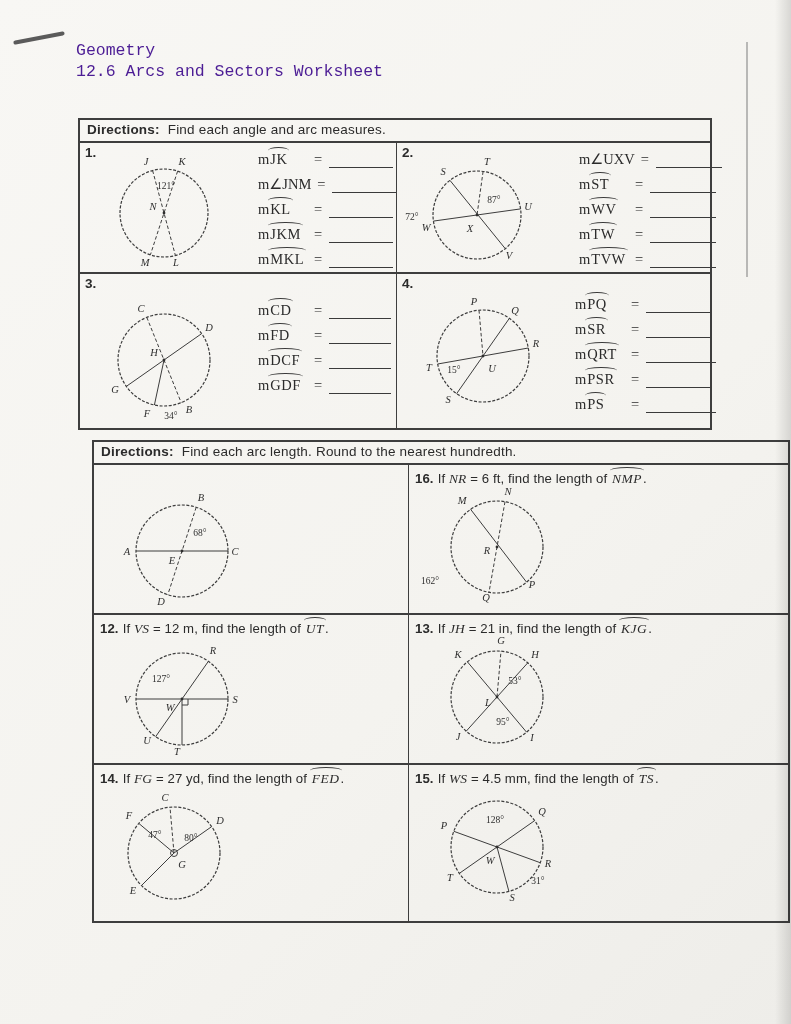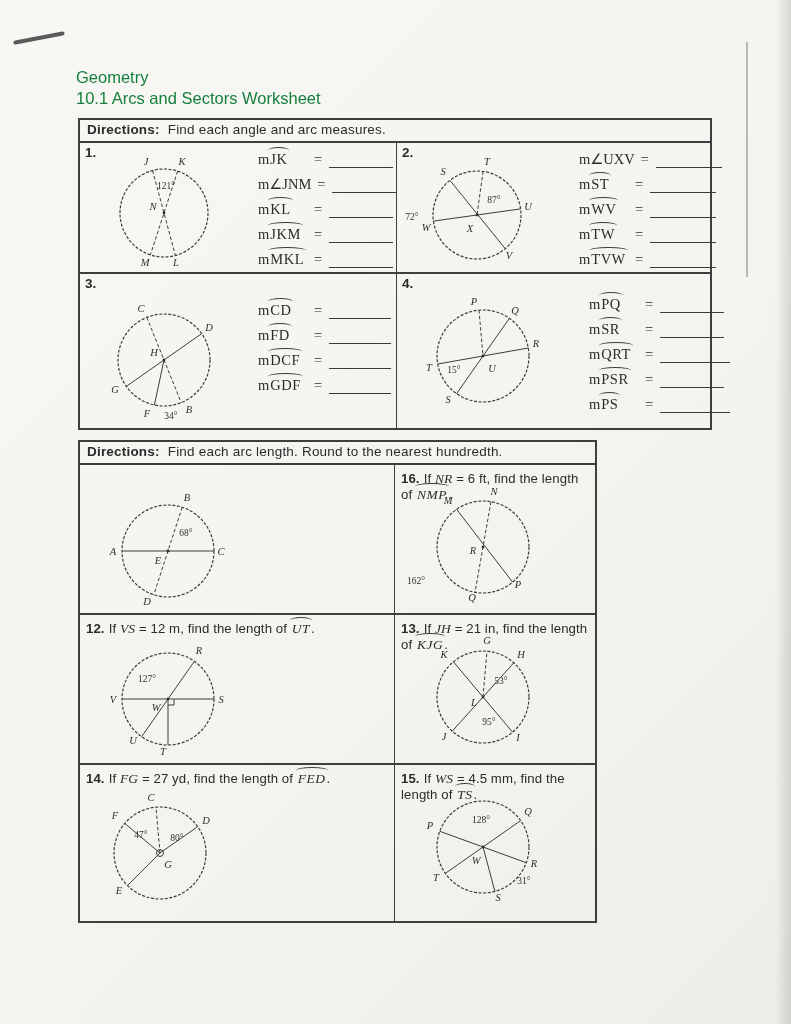--- a/index.html
+++ b/index.html
@@ -4,28 +4,28 @@
 <style>
   html,body{margin:0;padding:0}
   body{
     width:791px;height:1024px;position:relative;overflow:hidden;
     background:linear-gradient(135deg,#f8f7f4 0%,#f4f3ef 60%,#eeede9 100%);
     font-family:"Liberation Sans",sans-serif;color:#2b2b2b;
   }
   body::after{content:"";position:absolute;right:0;top:0;width:16px;height:100%;
     background:linear-gradient(to right,rgba(0,0,0,0),rgba(0,0,0,.12));}
   *{box-sizing:border-box}
-  .hdr{position:absolute;left:76px;top:67px;font-family:Liberation Sans, sans-serif;
-    font-size:16.5px;line-height:21px;color:#15803d}
+  .hdr{position:absolute;left:76px;top:40px;font-family:Liberation Mono, monospace;
+    font-size:16.5px;line-height:21px;color:#4c1d95}
   .penmark{position:absolute;left:13px;top:36px;width:52px;height:4px;background:#5b5b5b;
     border-radius:3px;transform:rotate(-11deg)}
   .crease{position:absolute;left:746px;top:42px;width:1.5px;height:235px;background:rgba(110,110,110,.45)}
   .tbl{position:absolute;border:2px solid #3e3e3e;display:flex;flex-direction:column}
   #tbl1{left:78px;top:118px;width:634px;height:312px}
-  #tbl2{left:78px;top:440px;width:519px;height:483px}
+  #tbl2{left:92px;top:440px;width:698px;height:483px}
   .dir{border-bottom:2px solid #3e3e3e;padding:2px 9px 0 7px;font-size:13.5px;letter-spacing:.2px}
   #tbl1 .dir{height:23px} #tbl2 .dir{height:23px}
   .dir b{margin-right:8px}
   .row{display:flex;position:relative}
   .row.hline{border-bottom:2px solid #3e3e3e}
   .cell{position:relative;height:100%}
   .cell.vline{border-right:1.6px solid #3e3e3e}
   .pnum{position:absolute;left:5px;top:2px;font-weight:bold;font-size:13.5px}
   .qcol{position:absolute;font-family:"Liberation Serif",serif;font-size:14.5px}
   .qi{display:flex;align-items:flex-end;margin-bottom:8px;height:17px}
@@ -50,21 +50,21 @@
   .fig .sq{fill:none;stroke:#3d3d3d;stroke-width:1}
 </style>
 </head>
 <body>
 
 <div class="penmark"></div>
 <div class="crease"></div>
 
 <div class="hdr">
   <div>Geometry</div>
-  <div>10.1 Arcs and Sectors Worksheet</div>
+  <div>12.6 Arcs and Sectors Worksheet</div>
 </div>
 
 <div id="tbl1" class="tbl">
   <div class="dir">
     <b>Directions:</b><span>Find each angle and arc measures.</span>
   </div>
 
   <div class="row hline" style="height:131px">
 
     <div class="cell vline" style="width:317px">
@@ -216,21 +216,21 @@
         </g>
         <circle class="dot" cx="78" cy="68" r="1.4"></circle>
         <text x="69" y="17">P</text>
         <text x="110" y="26">Q</text>
         <text x="131" y="59">R</text>
         <text x="24" y="83">T</text>
         <text x="43" y="115">S</text>
         <text x="87" y="84">U</text>
         <text class="ang" x="49" y="85">15°</text>
       </svg>
-      <div class="qcol" style="left:192px;top:22px">
+      <div class="qcol" style="left:178px;top:22px">
         <div class="qi">
             <span class="qname"><span>m</span><span class="arc">PQ</span></span>
             <span class="eq">=</span>
             <span class="blank" style="width:64px"></span>
           </div>
         <div class="qi">
             <span class="qname"><span>m</span><span class="arc">SR</span></span>
             <span class="eq">=</span>
             <span class="blank" style="width:64px"></span>
           </div>

